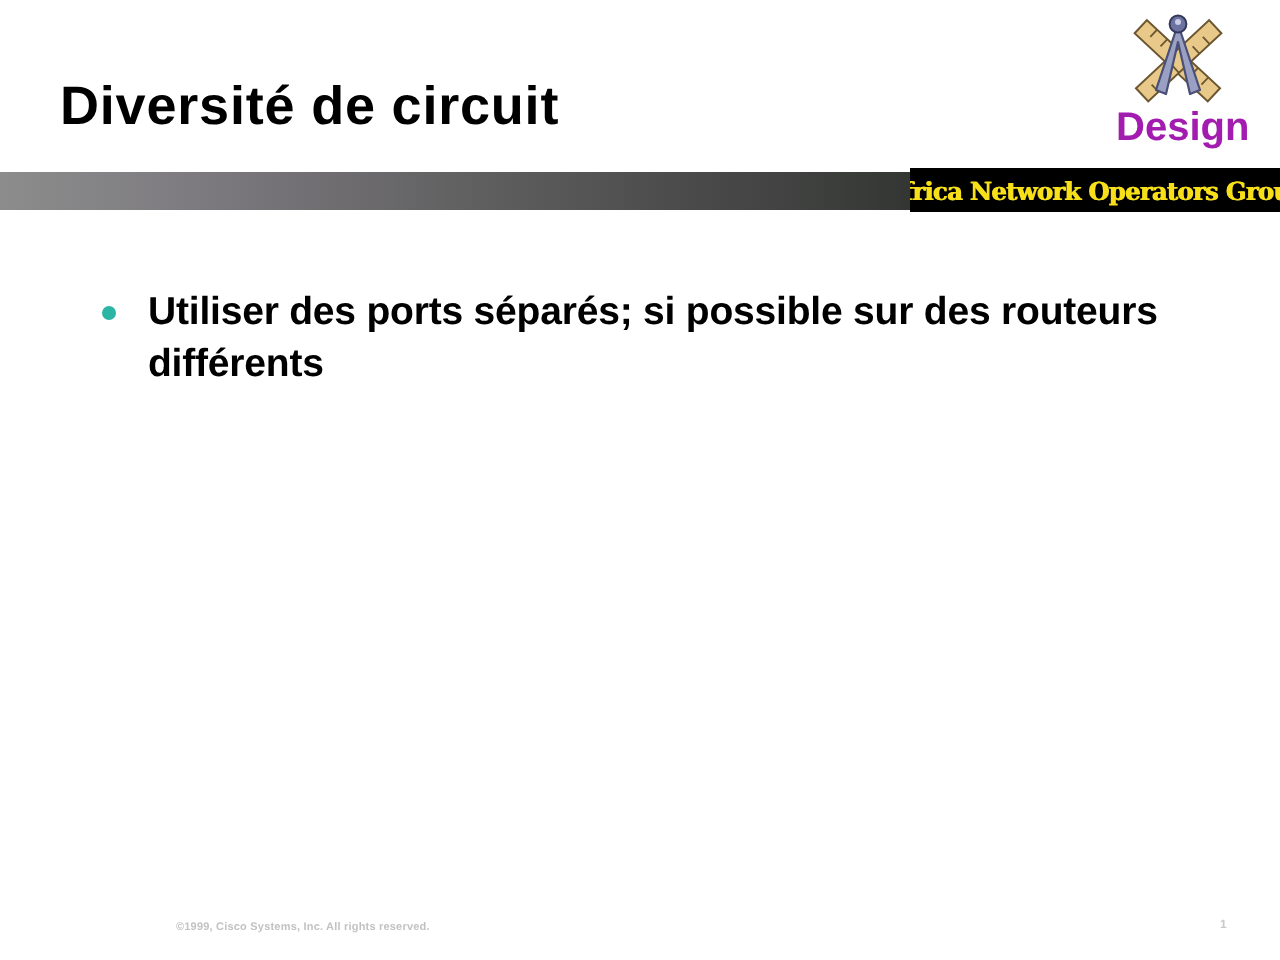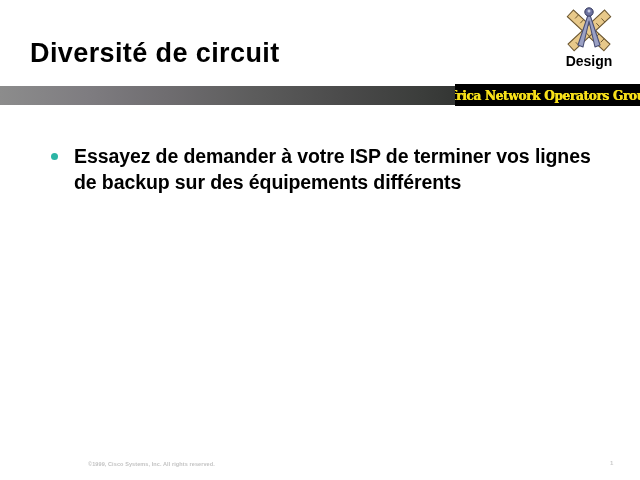--- a/index.html
+++ b/index.html
@@ -35,24 +35,24 @@
     top: 3px;
     width: 62px;
     height: 50px;
   }
   #design-logo svg { display: block; }
   #design-label {
     position: absolute;
     left: 558px;
     top: 53px;
     width: 62px;
-    text-align: center;
-    font-size: 14px;
-    font-weight: bold;
-    color: #000000;
+    text-align: left;
+    font-size: 20px;
+    font-weight: bold;
+    color: #a21caf;
   }
 
   
   #banner {
     position: absolute;
     left: 0;
     top: 86px;
     width: 640px;
     height: 19px;
     background: linear-gradient(to right,
@@ -183,24 +183,24 @@
   <div id="banner"></div>
 
   <div id="anog-badge">
     <span id="anog-text">Africa Network Operators Group</span>
   </div>
 
   <div id="body">
 
 
 
-
     <div class="bullet-row">
       <span class="bullet-dot"></span>
-      <span class="bullet-text">Essayez de demander à votre ISP de terminer vos lignes de backup sur des équipements différents</span>
+      <span class="bullet-text">Utiliser des ports séparés; si possible sur des routeurs différents</span>
     </div>
+
 
   </div>
 
   <div id="footer-copyright">©1999, Cisco Systems, Inc. All rights reserved.</div>
   <div id="footer-pagenum">1</div>
 
 </div>
 
 </body></html>

